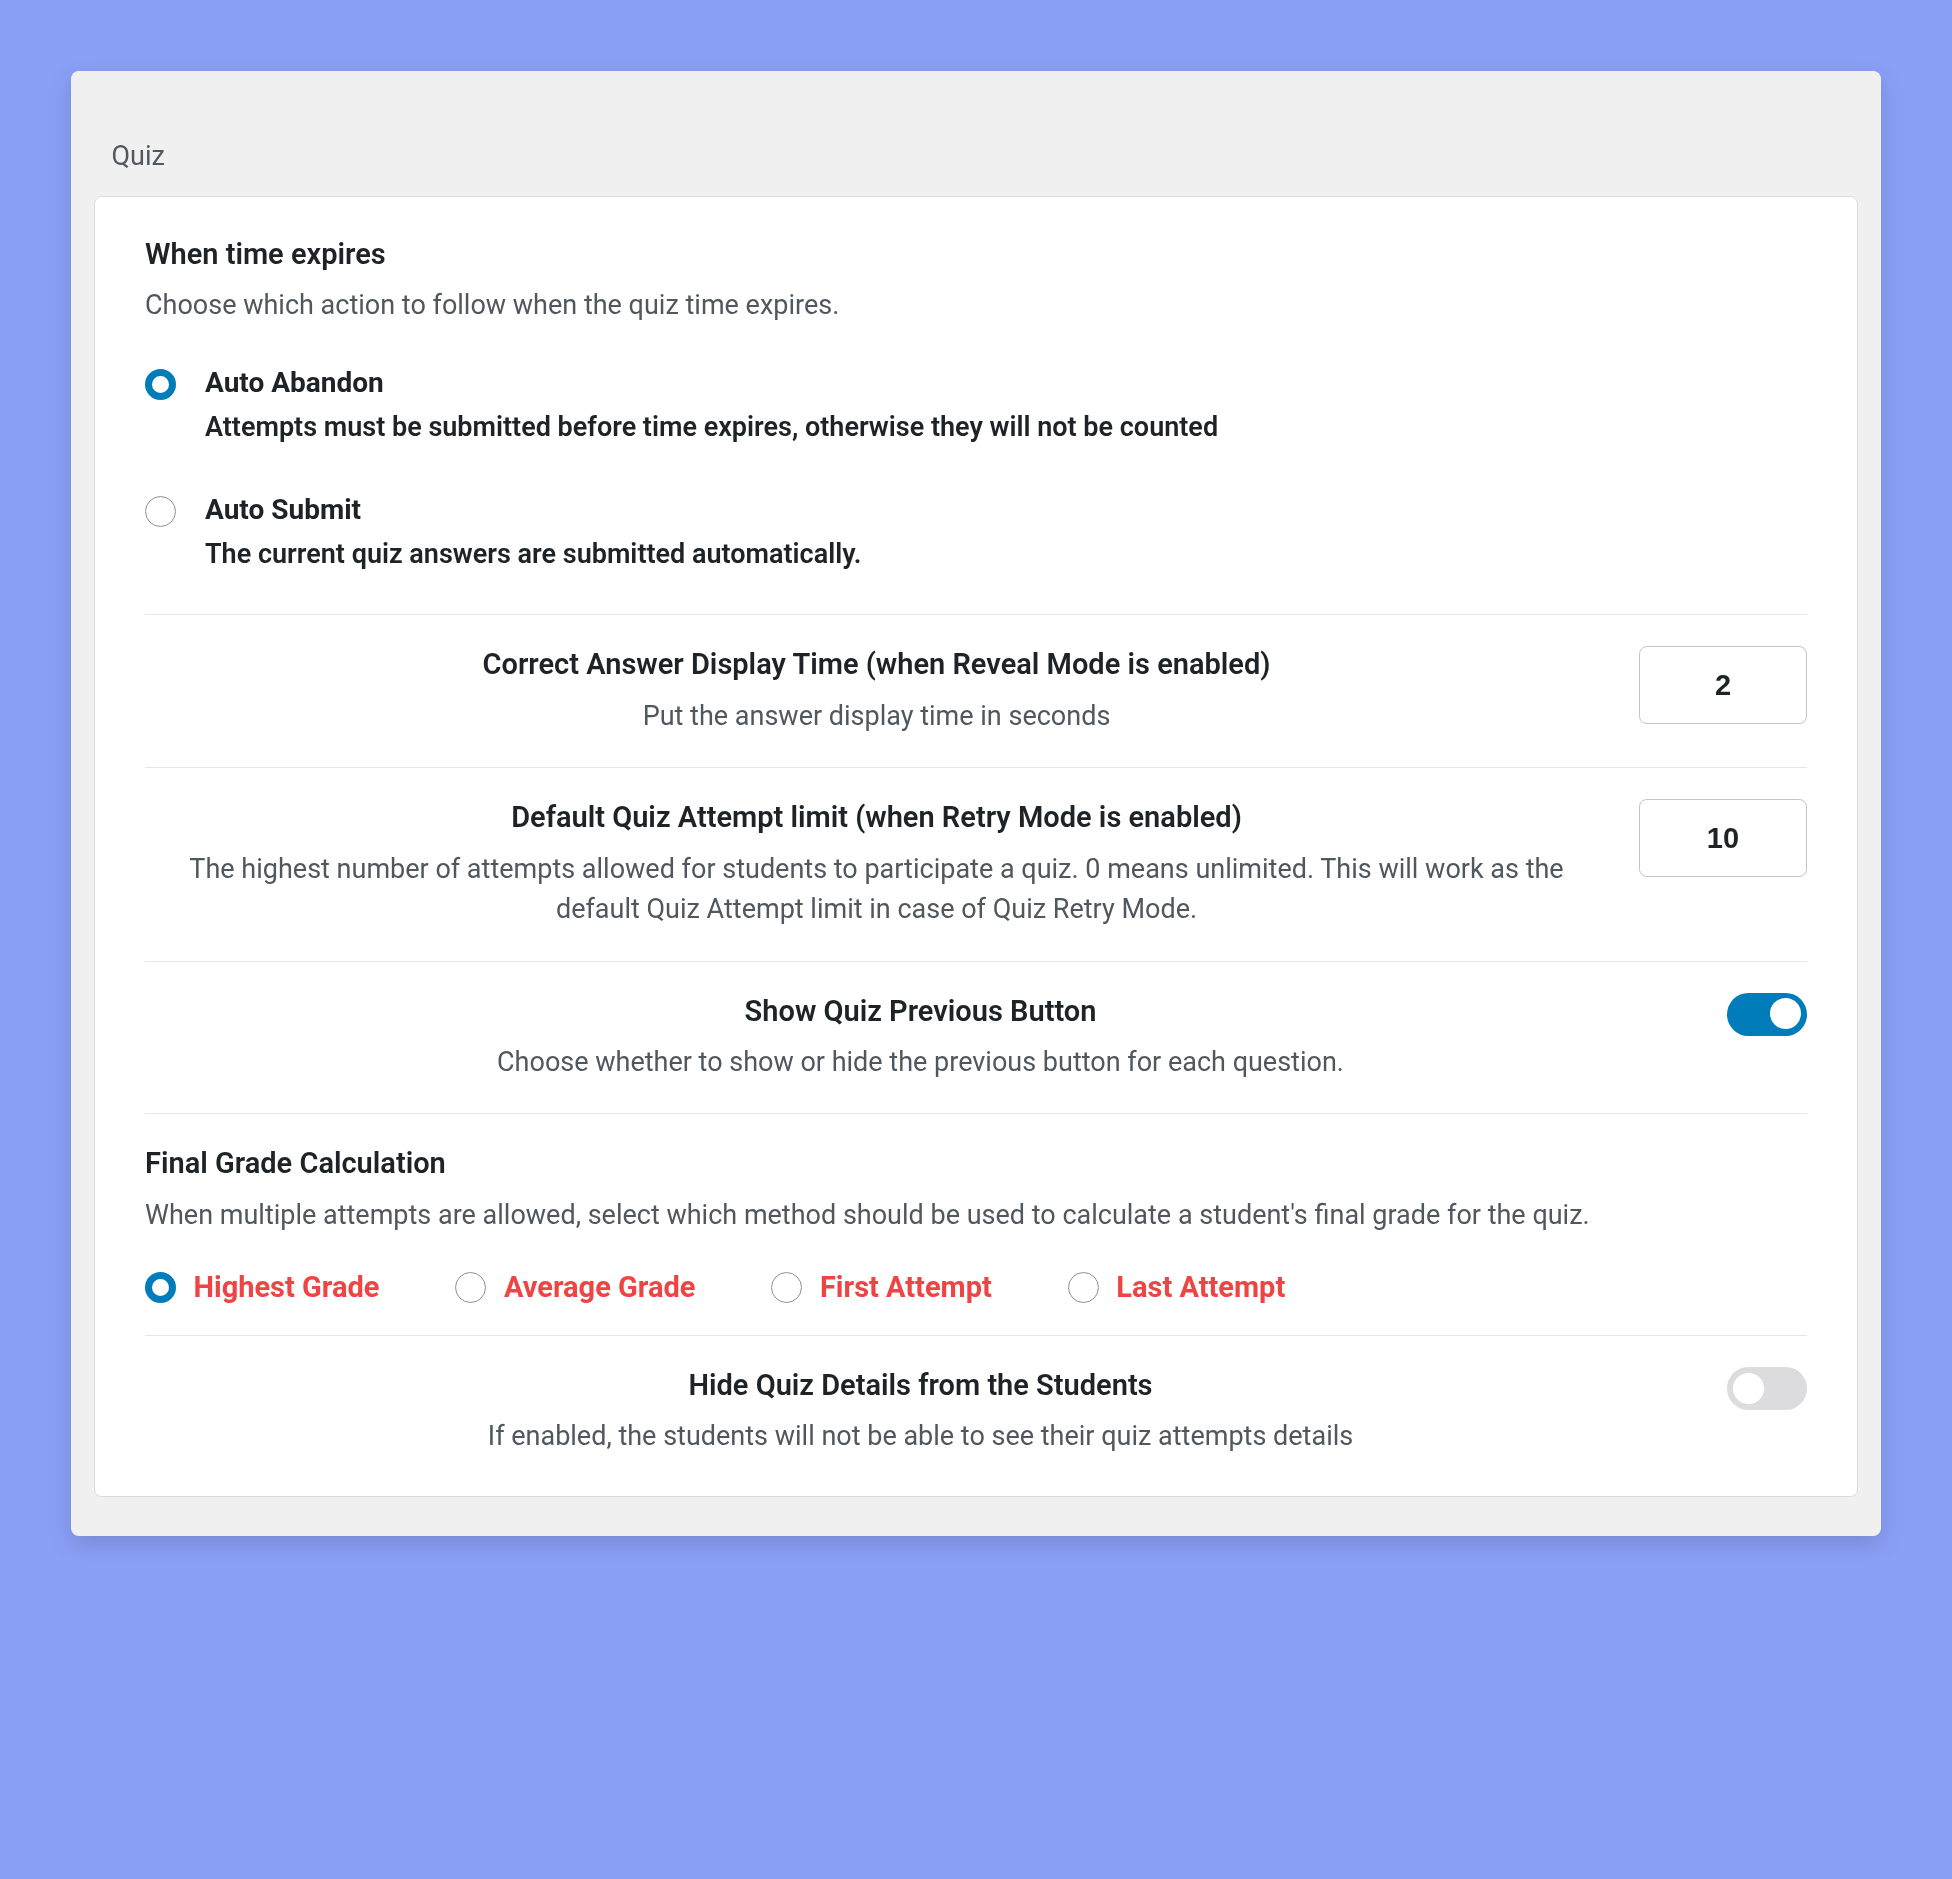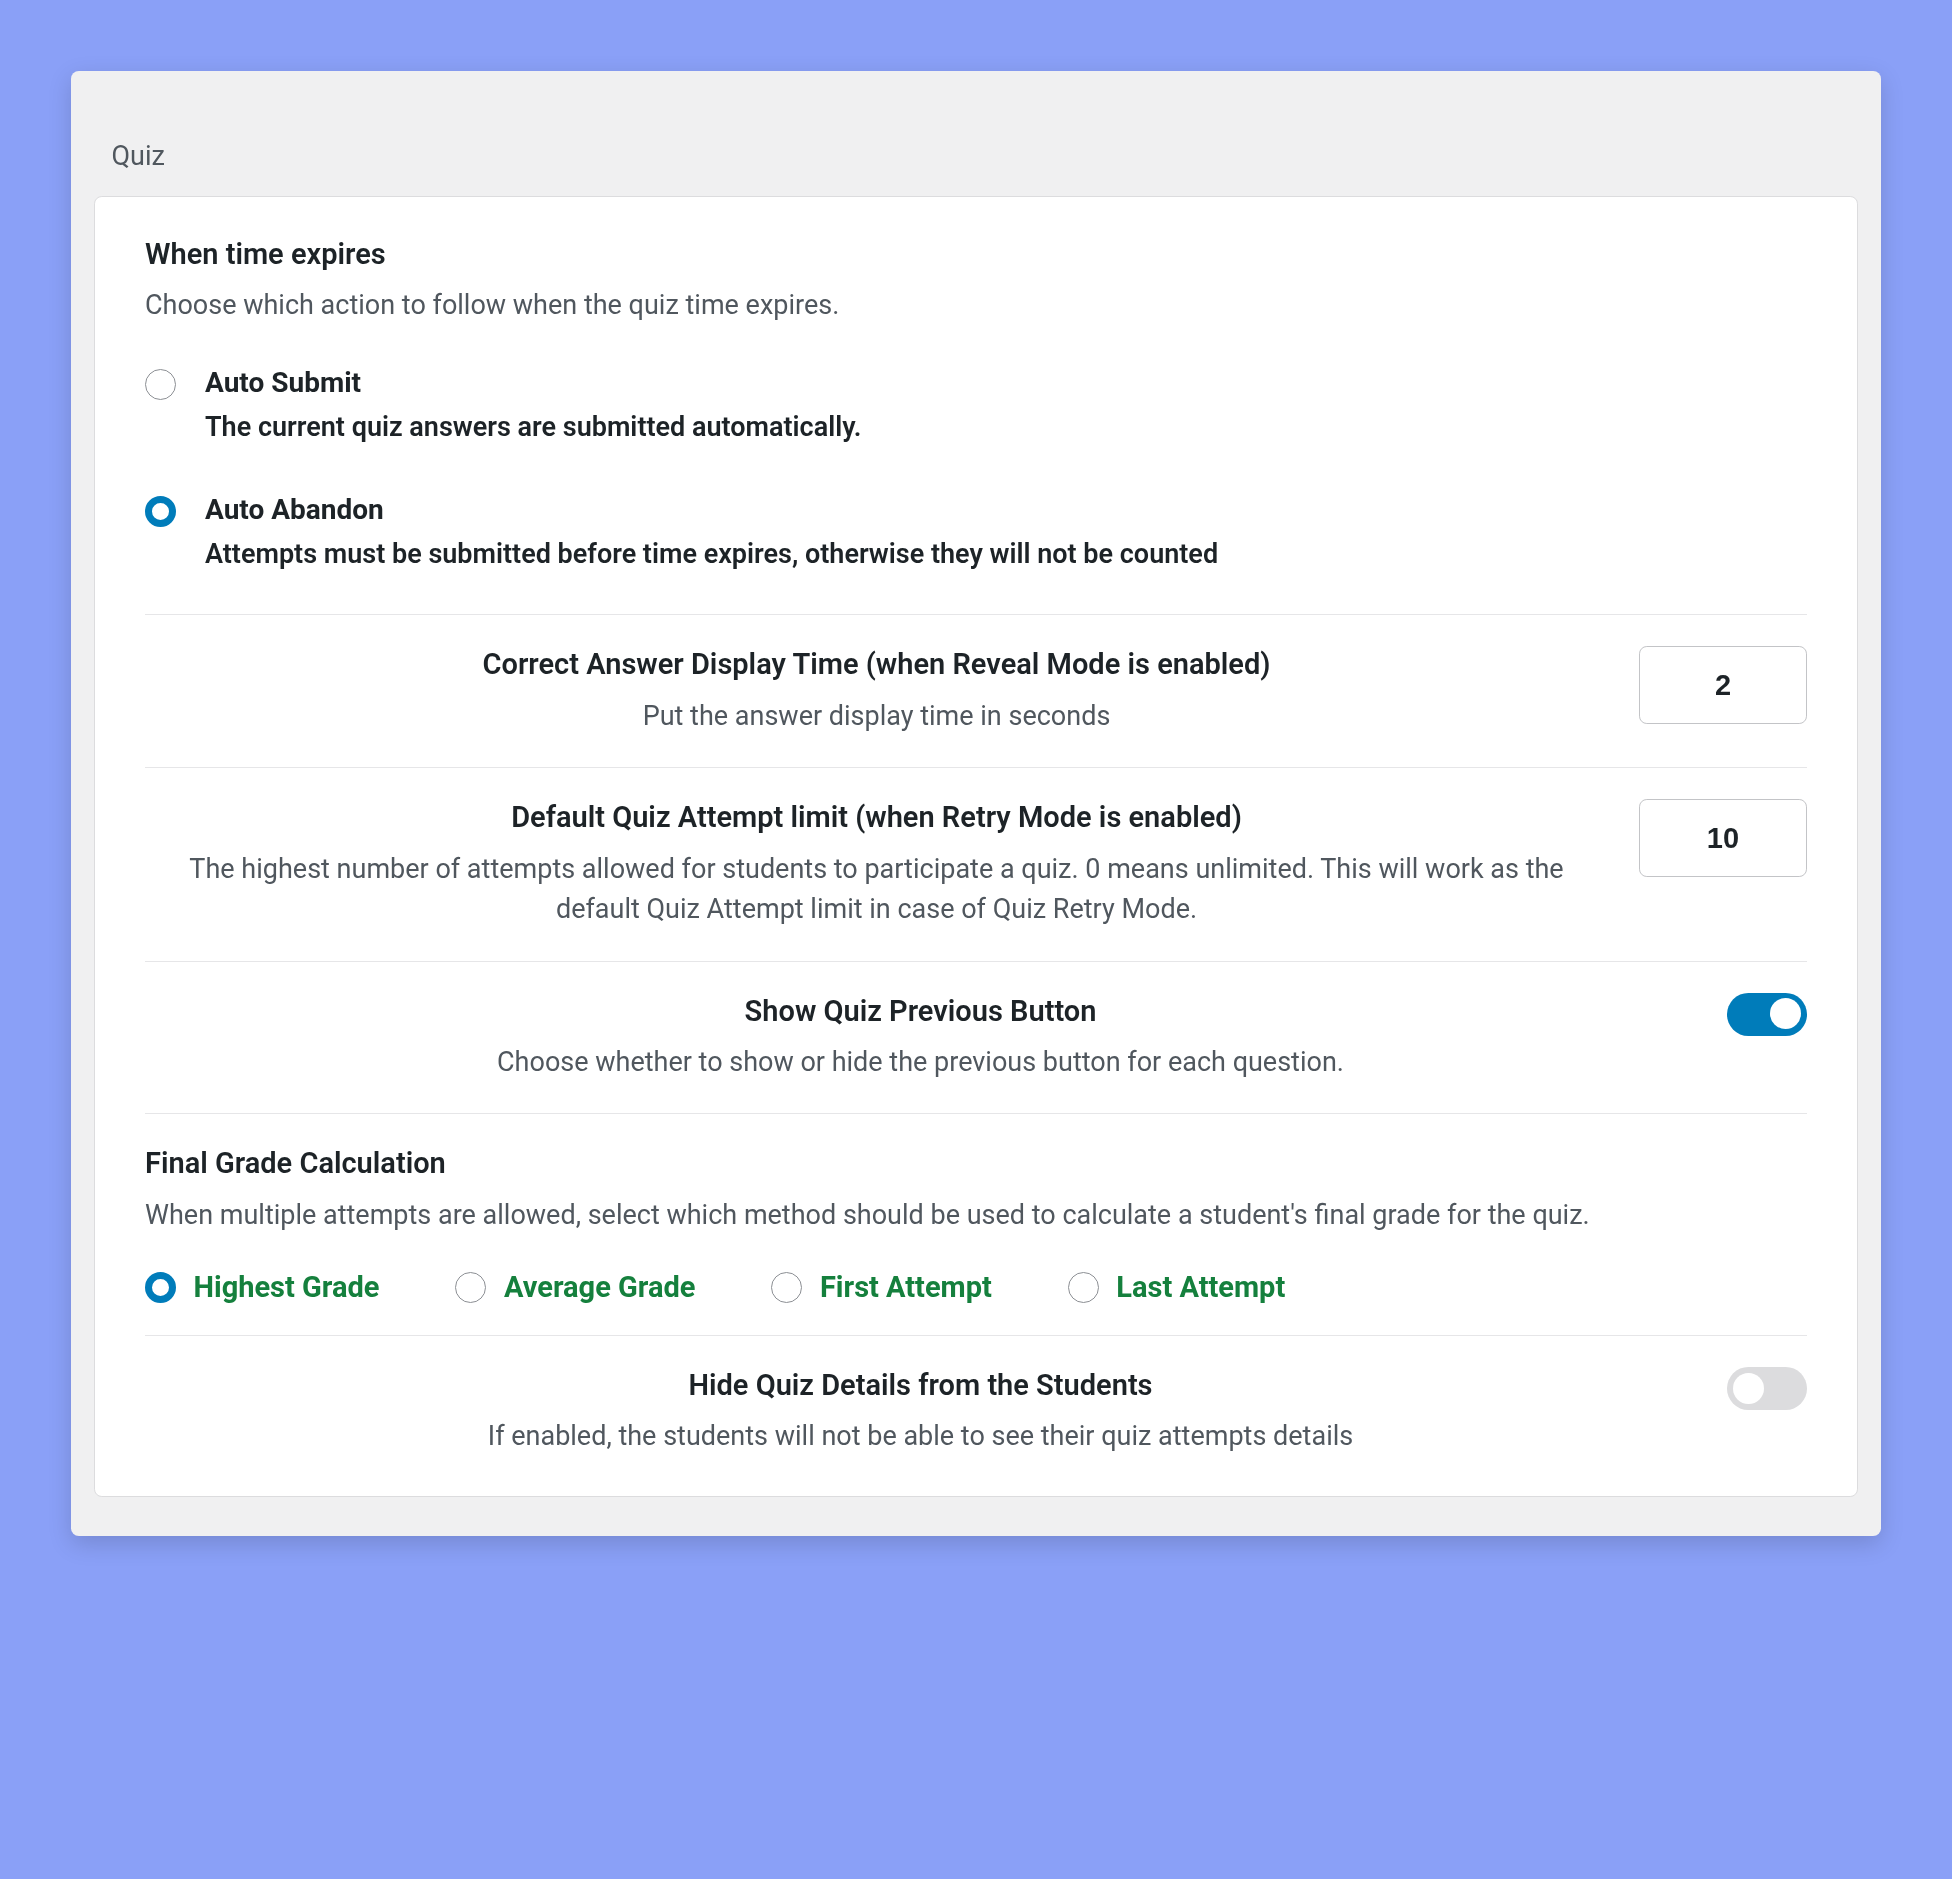--- a/index.html
+++ b/index.html
@@ -133,51 +133,51 @@
     flex-wrap: wrap;
   }
   .hradio {
     display: flex;
     align-items: center;
     gap: 17.5px;
     cursor: pointer;
   }
   .hradio .radio-btn { margin-top: 0; }
   .hradio .label {
-    color: #15803d;
+    color: #ef4444;
     font-size: 29px;
     font-weight: 700;
   }
 </style>
 </head>
 <body>
 
 <div class="panel">
   <div class="panel-title">Quiz</div>
 
   <div class="card">
 
     <div class="section">
       <div class="section-title">When time expires</div>
       <div class="section-desc">Choose which action to follow when the quiz time expires.</div>
       <div class="radio-list">
-        <label class="radio-item">
-          <span class="radio-btn"></span>
-          <span class="radio-body">
-            <div class="rtitle">Auto Submit</div>
-            <div class="rdesc">The current quiz answers are submitted automatically.</div>
-          </span>
-        </label>
         <label class="radio-item">
           <span class="radio-btn checked"></span>
           <span class="radio-body">
             <div class="rtitle">Auto Abandon</div>
             <div class="rdesc">Attempts must be submitted before time expires, otherwise they will not be counted</div>
           </span>
         </label>
+        <label class="radio-item">
+          <span class="radio-btn"></span>
+          <span class="radio-body">
+            <div class="rtitle">Auto Submit</div>
+            <div class="rdesc">The current quiz answers are submitted automatically.</div>
+          </span>
+        </label>
       </div>
     </div>
 
     <div class="section row">
       <div class="text">
         <div class="section-title">Correct Answer Display Time (when Reveal Mode is enabled)</div>
         <div class="section-desc">Put the answer display time in seconds</div>
       </div>
       <div class="control">
         <input type="text" class="num-input" value="2" style="">

